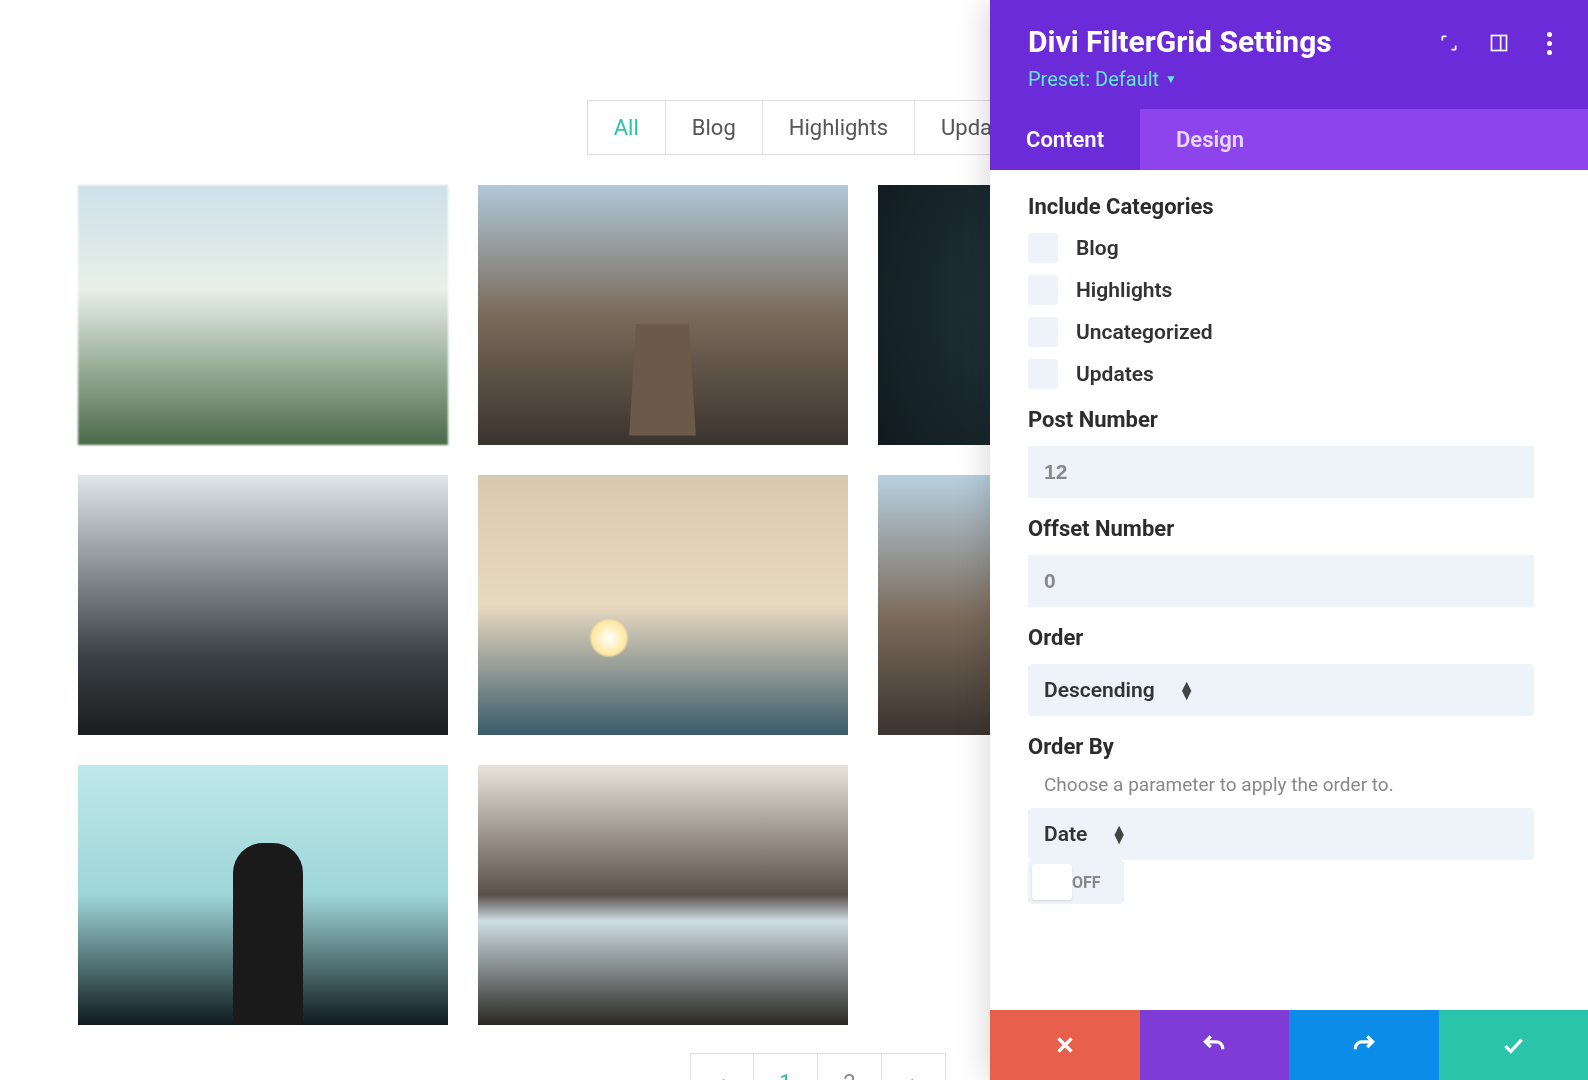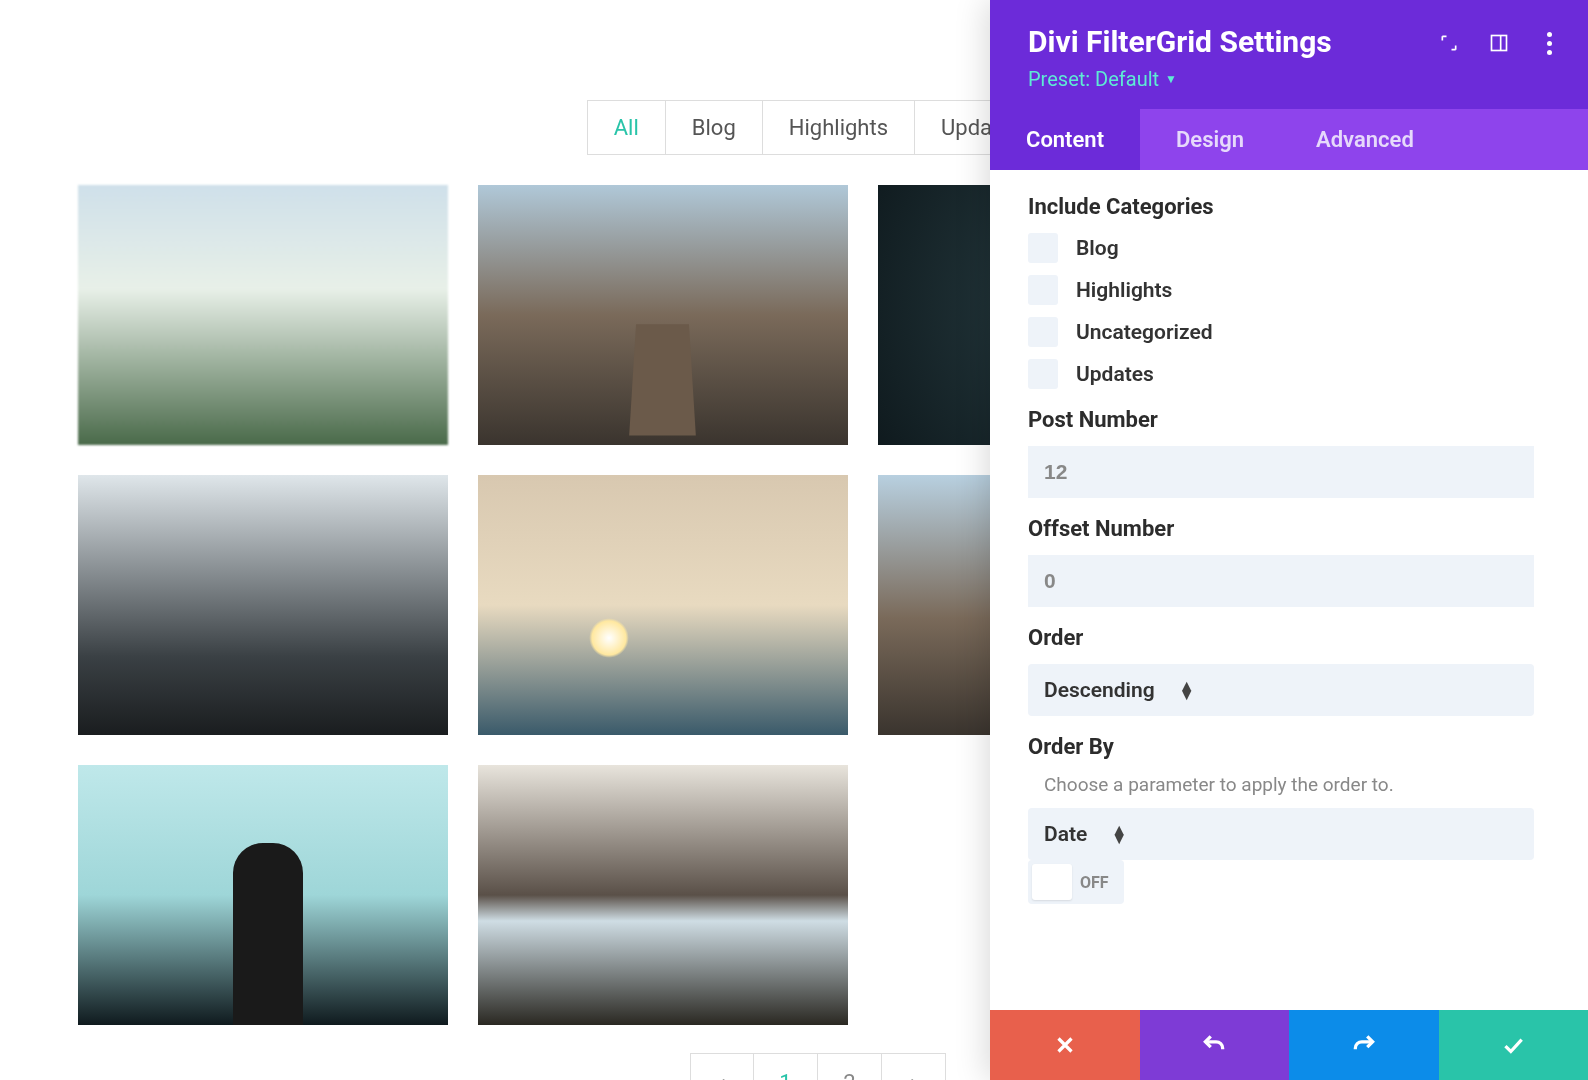--- a/index.html
+++ b/index.html
@@ -189,21 +189,20 @@
   }
 
   .toggle {
     width: 96px; height: 44px;
     background: #eef3f9;
     border-radius: 4px;
     display: flex;
     align-items: center;
     padding: 4px;
     cursor: pointer;
-    gap: 8px;
   }
   .toggle .knob {
     width: 40px; height: 36px; background: #fff; border-radius: 3px;
     box-shadow: 0 1px 2px rgba(0,0,0,0.1);
   }
   .toggle .state { color:#888; font-weight:700; font-size:16px;}
 
   .panel-footer {
     display: flex;
     height: 70px;
@@ -300,23 +299,20 @@
     </div>
   </div>
 
   <div class="panel-tabs">
     <div class="panel-tab active">
       <span>Content</span>
     </div>
     <div class="panel-tab">
       <span>Design</span>
     </div>
-    <div class="panel-tab">
-      <span>Advanced</span>
-    </div>
   </div>
 
   <div class="panel-body">
 
     <div class="section-label first">Include Categories</div>
     <div class="check-row">
       <div class="check-box"></div>
       <div class="check-label">Blog</div>
     </div>
     <div class="check-row">

